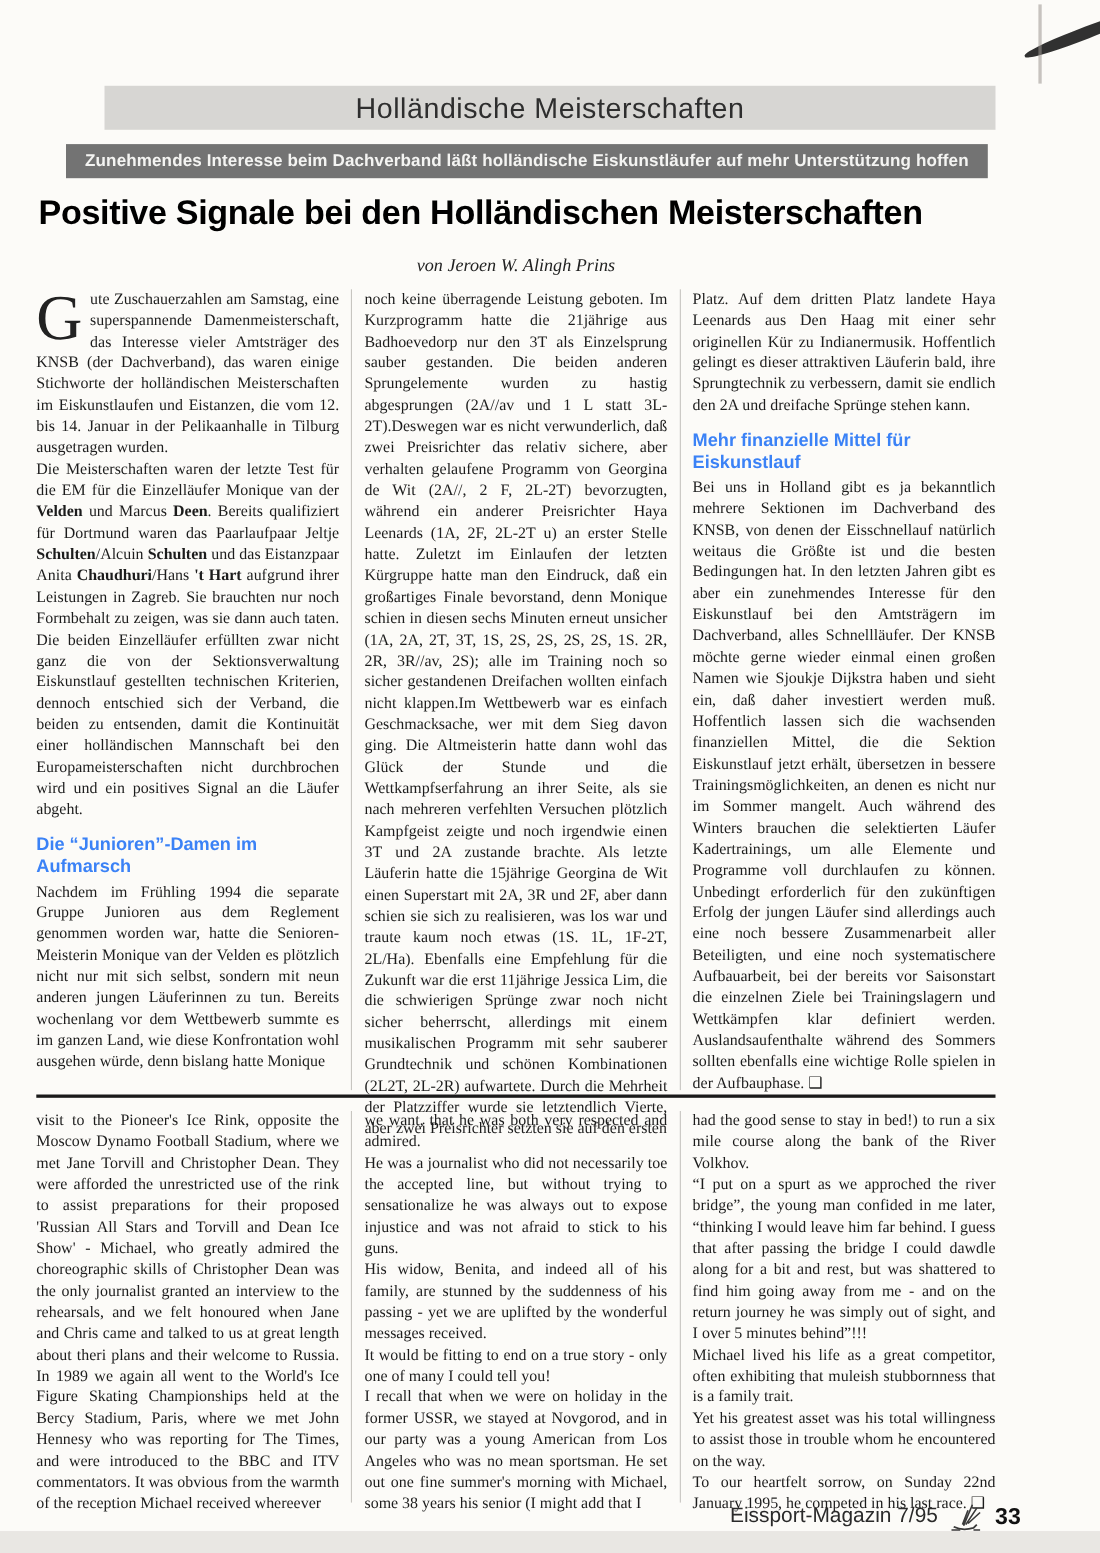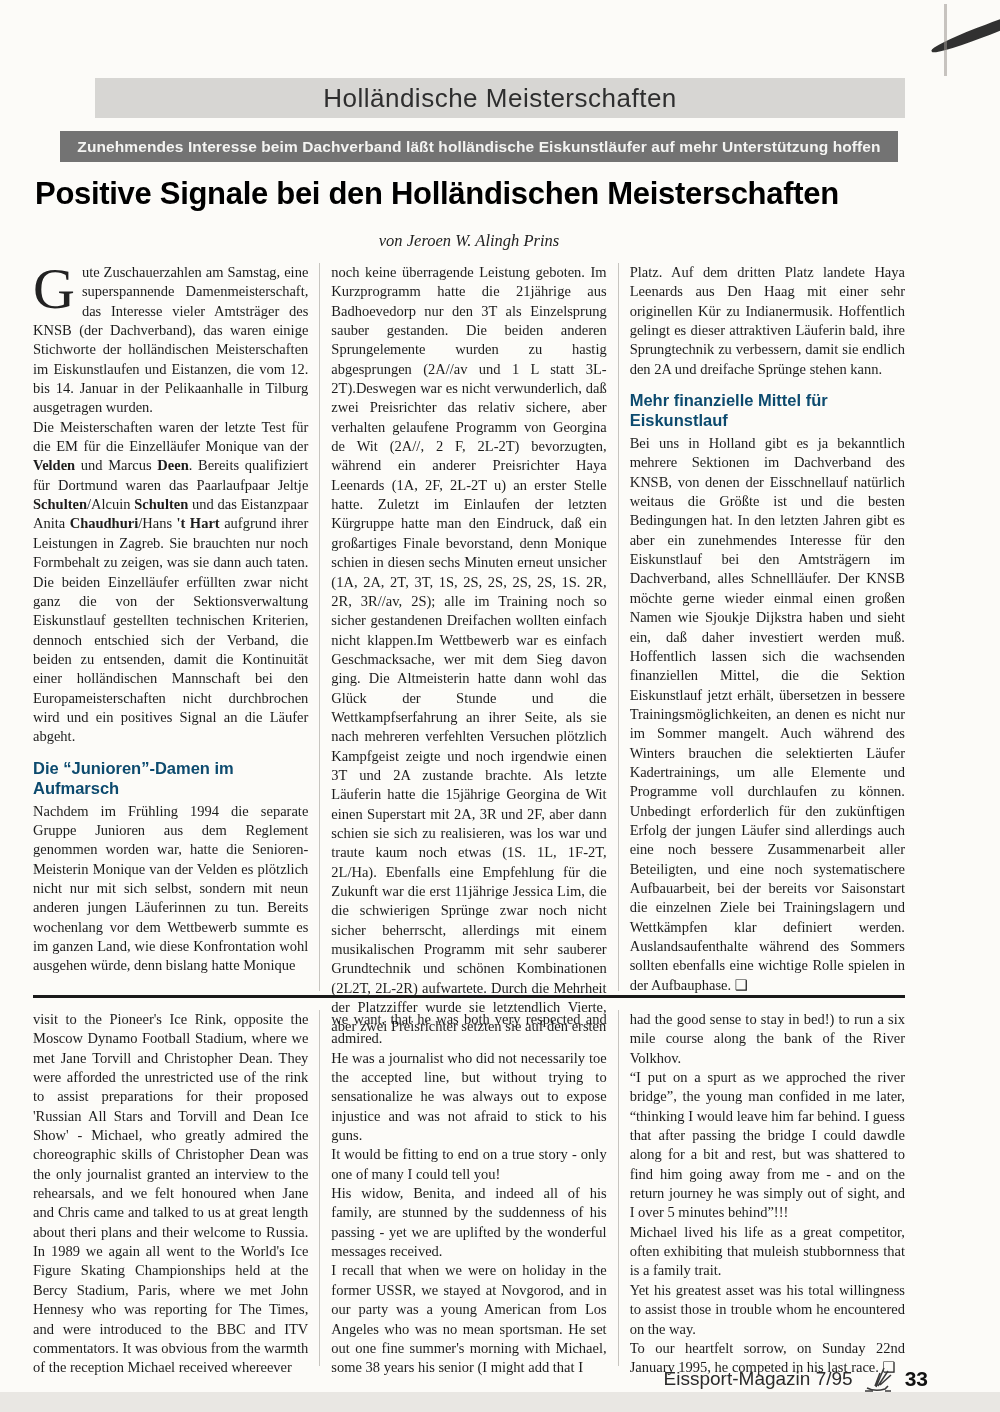--- a/index.html
+++ b/index.html
@@ -50,21 +50,21 @@
   .cols.en{top:1010px;width:872px;height:356px;}
   .col{flex:1 1 0;padding:0 11px;}
   .col:first-child{padding-left:0;}
   .col:last-child{padding-right:0;}
   .col + .col{border-left:1px solid #c7c5c0;}
   p.body{
     margin:0;text-align:justify;font-size:14.5px;line-height:19.35px;color:#1c1c1c;
   }
   h3.shead{
     margin:11px 0 4px 0;font-family:"Liberation Sans",sans-serif;
-    font-size:16.5px;line-height:20px;font-weight:bold;color:#0c4a6e;
+    font-size:16.5px;line-height:20px;font-weight:bold;color:#3b82f6;
   }
   .col > h3.shead:first-child{margin-top:0;}
   .dropcap{
     float:left;font-size:58px;line-height:46px;padding:3px 7px 0 0;color:#222;
   }
   .b{font-weight:bold;}
   .divider{
     position:absolute;left:33px;top:995px;width:872px;height:3px;background:#1a1a1a;
   }
   
@@ -115,22 +115,22 @@
 
   <div class="divider"></div>
 
   <div class="cols en">
     <div class="col">
       <p class="body">visit to the Pioneer's Ice Rink, opposite the Moscow Dynamo Football Stadium, where we met Jane Torvill and Christopher Dean. They were afforded the unrestricted use of the rink to assist preparations for their proposed 'Russian All Stars and Torvill and Dean Ice Show' - Michael, who greatly admired the choreographic skills of Christopher Dean was the only journalist granted an interview to the rehearsals, and we felt honoured when Jane and Chris came and talked to us at great length about theri plans and their welcome to Russia. In 1989 we again all went to the World's Ice Figure Skating Championships held at the Bercy Stadium, Paris, where we met John Hennesy who was reporting for The Times, and were introduced to the BBC and ITV commentators. It was obvious from the warmth of the reception Michael received whereever</p>
     </div>
     <div class="col">
       <p class="body">we want, that he was both very respected and admired.</p>
       <p class="body">He was a journalist who did not necessarily toe the accepted line, but without trying to sensationalize he was always out to expose injustice and was not afraid to stick to his guns.</p>
+      <p class="body">His widow, Benita, and indeed all of his family, are stunned by the suddenness of his passing - yet we are uplifted by the wonderful messages received.</p>
       <p class="body">It would be fitting to end on a true story - only one of many I could tell you!</p>
-      <p class="body">His widow, Benita, and indeed all of his family, are stunned by the suddenness of his passing - yet we are uplifted by the wonderful messages received.</p>
       <p class="body">I recall that when we were on holiday in the former USSR, we stayed at Novgorod, and in our party was a young American from Los Angeles who was no mean sportsman. He set out one fine summer's morning with Michael, some 38 years his senior (I might add that I</p>
     </div>
     <div class="col">
       <p class="body">had the good sense to stay in bed!) to run a six mile course along the bank of the River Volkhov.</p>
       <p class="body">“I put on a spurt as we approched the river bridge”, the young man confided in me later, “thinking I would leave him far behind. I guess that after passing the bridge I could dawdle along for a bit and rest, but was shattered to find him going away from me - and on the return journey he was simply out of sight, and I over 5 minutes behind”!!!</p>
       <p class="body">Michael lived his life as a great competitor, often exhibiting that muleish stubbornness that is a family trait.</p>
       <p class="body">Yet his greatest asset was his total willingness to assist those in trouble whom he encountered on the way.</p>
       <p class="body">To our heartfelt sorrow, on Sunday 22nd January 1995, he competed in his last race.  ❑</p>
     </div>
   </div>

